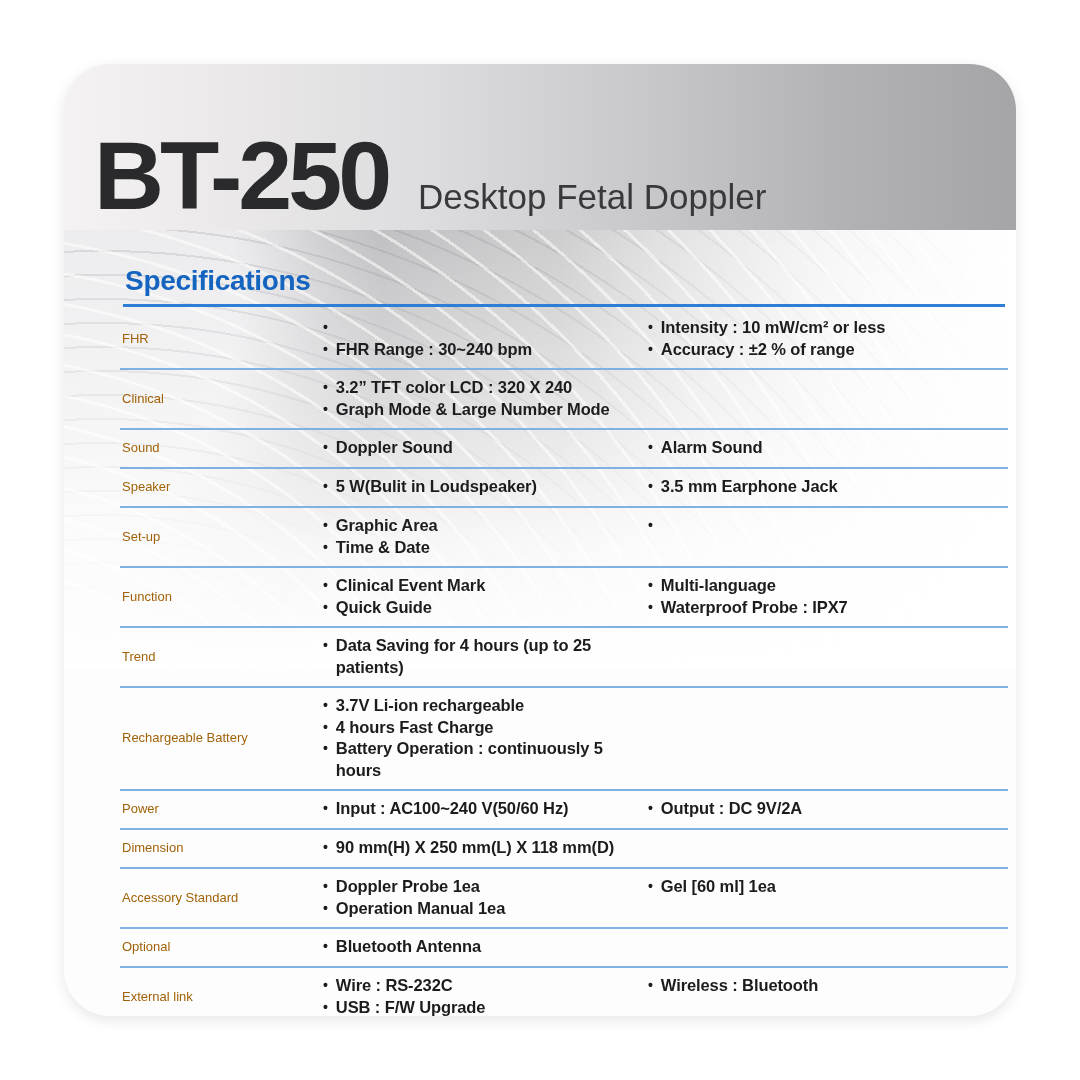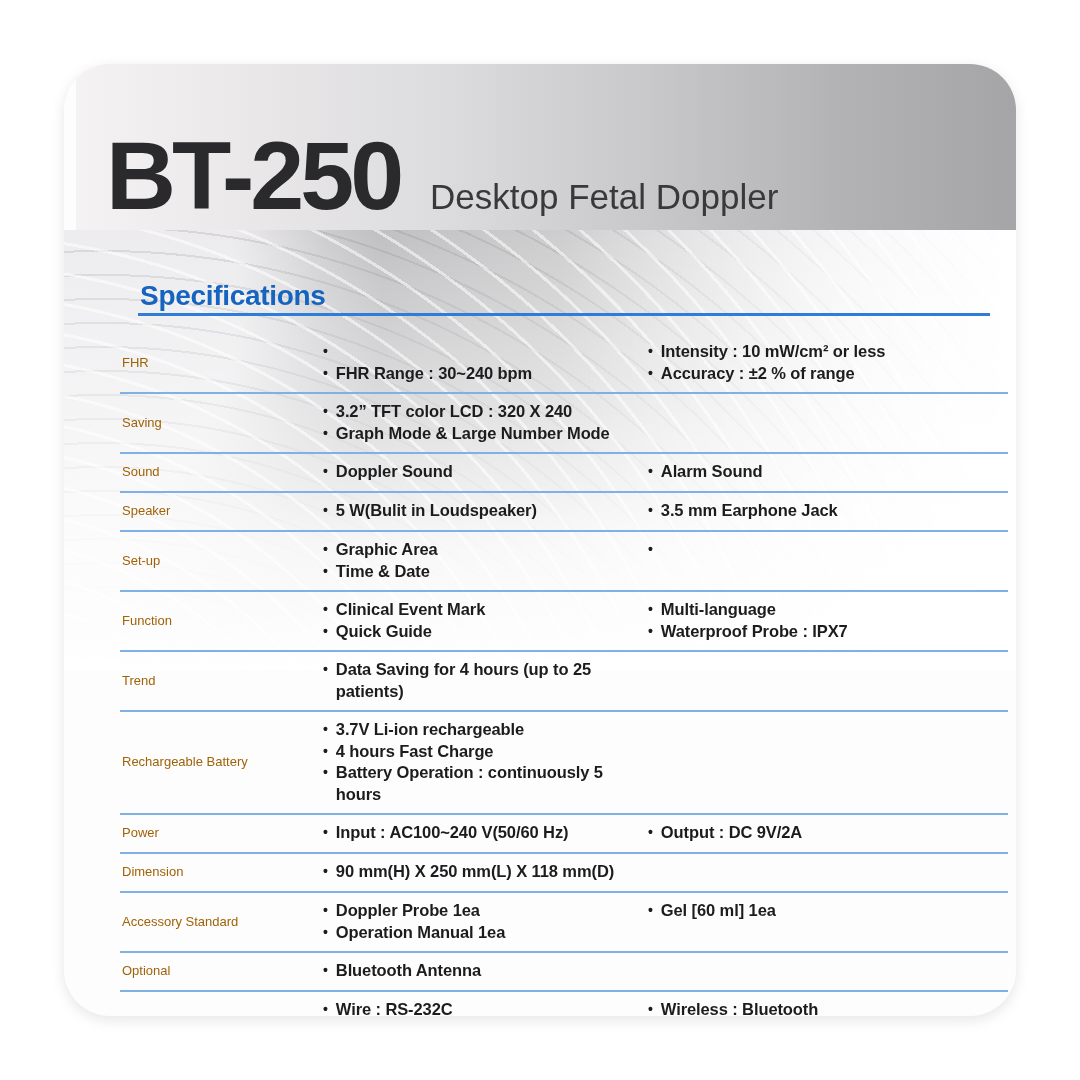--- a/index.html
+++ b/index.html
@@ -9,21 +9,21 @@
     -webkit-font-smoothing:antialiased;
     position:relative;overflow:hidden;
   }
   .card{
     position:absolute;left:64px;top:64px;width:952px;height:952px;
     border-radius:46px;background:#fdfdfe;overflow:hidden;
     box-shadow:0 4px 14px rgba(0,0,0,0.10);
   }
   
   .header-band{
-    position:absolute;left:12px;top:0;right:0;height:166px;
+    position:absolute;left:0;top:0;right:0;height:166px;
     background:linear-gradient(to right,#f4f2f3 0%,#eae8e9 18%,#dddcde 38%,#c9c8ca 60%,#b2b2b4 82%,#a5a5a7 100%);
   }
   .header-inner{
     position:absolute;left:30px;bottom:6px;
     display:flex;align-items:baseline;gap:30px;white-space:nowrap;
   }
   .model{
     font-size:97px;font-weight:800;letter-spacing:-4px;
     color:#2a2a2c;line-height:1;
   }
@@ -39,21 +39,21 @@
       repeating-radial-gradient(1100px circle at -12% 165%, rgba(255,255,255,0.55) 0 3px, rgba(0,0,0,0) 3px 30px),
       repeating-radial-gradient(900px circle at 4% 185%, rgba(108,108,116,0.17) 0 2px, rgba(0,0,0,0) 2px 24px),
       radial-gradient(430px 560px ellipse at 1% 16%, rgba(238,237,239,0.95) 38%, rgba(238,237,239,0) 72%),
       linear-gradient(98deg,#d2d2d5 0%,#bcbbbe 26%,#cfcecf 50%,#e4e3e5 74%,#f4f3f5 100%);
   }
   
   .content{
     position:absolute;left:56px;top:198px;width:888px;z-index:2;
   }
   .spec-title{
-    margin:18px;padding:0 0 1px 2px;
+    margin:3px;padding:0 0 7px 2px;
     font-size:28px;font-weight:700;letter-spacing:-0.3px;
     color:#1565c0;
     border-bottom:3px solid #2e7ed8;
   }
   .spec-table{width:100%;}
   .row{
     display:grid;
     grid-template-columns:203px 325px 1fr;
     align-items:start;
     padding:7px 0 8px;
@@ -107,21 +107,21 @@
               <span class="bullet-text">Intensity : 10 mW/cm² or less</span>
             </div>
             <div class="bullet-line">
               <span class="dot">•</span>
               <span class="bullet-text">Accuracy : ±2 % of range</span>
             </div>
           </div>
   </div>
 
   <div class="row">
-    <div class="row-label">Saving</div>
+    <div class="row-label">Clinical</div>
     <div class="row-col col1">
             <div class="bullet-line">
               <span class="dot">•</span>
               <span class="bullet-text">3.2” TFT color LCD : 320 X 240</span>
             </div>
             <div class="bullet-line">
               <span class="dot">•</span>
               <span class="bullet-text">Graph Mode &amp; Large Number Mode</span>
             </div>
           </div>

